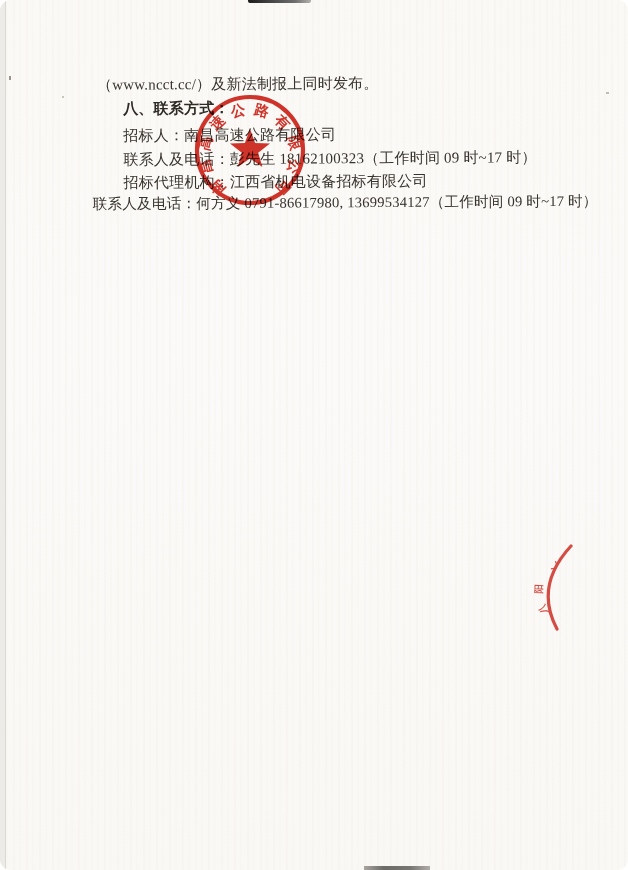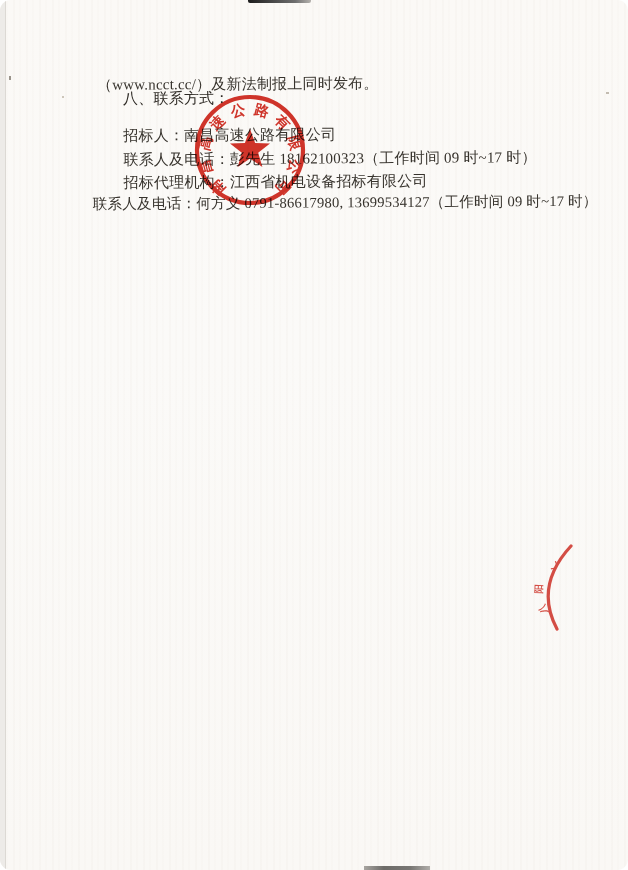--- a/index.html
+++ b/index.html
@@ -41,21 +41,21 @@
   .content{
     position:absolute;left:0;top:0;width:100%;height:100%;
     transform:rotate(-0.35deg);transform-origin:60px 90px;
     color:#37332d;
   }
   .tline{
     position:absolute;font-size:15px;line-height:17px;white-space:nowrap;
     letter-spacing:0.2px;
   }
   .l1{left:97px;top:77px;}
-  .l2{left:123px;top:91px;font-weight:normal;color:#2e2a25;}
+  .l2{left:123px;top:101px;font-weight:bold;color:#2e2a25;}
   .l3{left:123px;top:128px;}
   .l4{left:123px;top:152px;}
   .l5{left:123px;top:175px;}
   .l6{left:92px;top:196px;font-size:14.6px;}
 
   .seal{
     position:absolute;left:193px;top:93px;width:114px;height:114px;
     mix-blend-mode:multiply;opacity:0.92;
   }
   .seal svg{display:block;}

